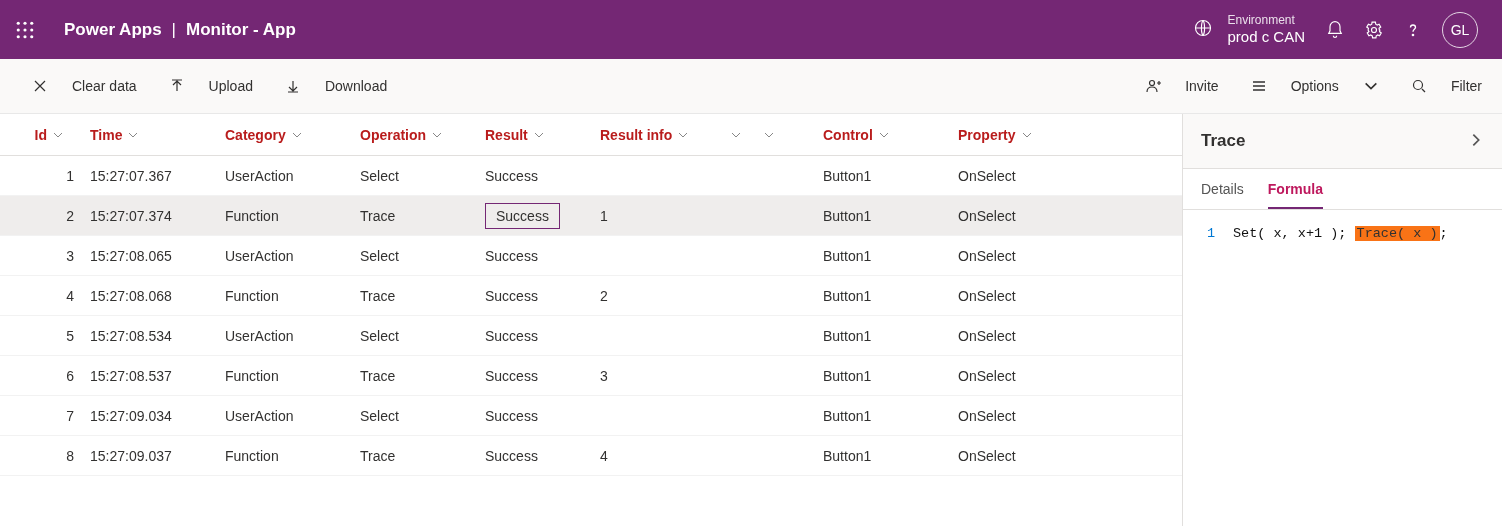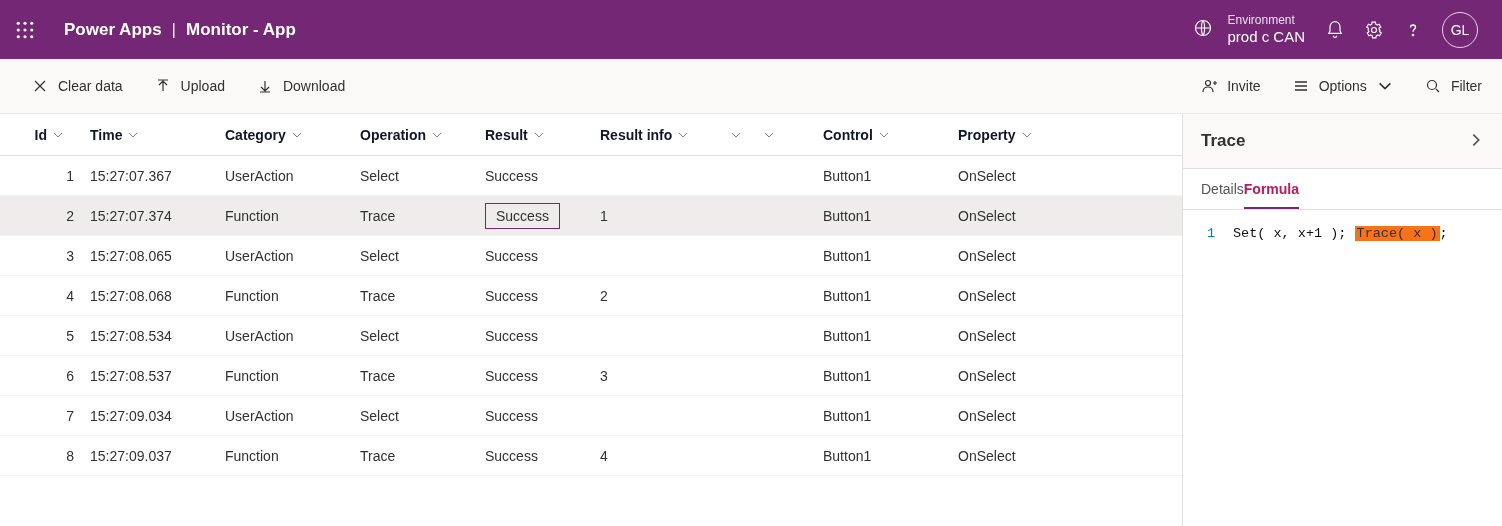--- a/index.html
+++ b/index.html
@@ -37,32 +37,32 @@
 
   
   .cmdbar {
     height:55px;
     border-bottom:1px solid #e8e8e8;
     background:#faf9f8;
     display:flex;
     align-items:center;
     padding:0 20px 0 32px;
   }
-  .cmd-btn { display:flex; align-items:center; gap:10px; margin-right:32px; cursor:pointer; color:#323130;}
+  .cmd-btn { display:flex; align-items:center; gap:24px; margin-right:32px; cursor:pointer; color:#323130;}
   .cmd-btn svg { width:16px; height:16px; }
   .cmdbar-spacer{flex:1;}
 
   
   .split { display:flex; height:calc(100% - 114px); }
   .grid-pane { flex:1; overflow:auto; }
   .side-pane { width:320px; border-left:1px solid #e1dfdd; display:flex; flex-direction:column; background:#fff;}
 
   
   .ghead { display:flex; align-items:center; height:42px; border-bottom:1px solid #e1dfdd; padding-left:8px;}
-  .col { display:flex; align-items:center; gap:5px; padding:0 8px; color:#0f172a; font-weight:600; cursor:pointer;}
+  .col { display:flex; align-items:center; gap:5px; padding:0 8px; color:#b91c1c; font-weight:600; cursor:pointer;}
   .col svg{ width:12px; height:12px; opacity:.7;}
   .c-id{ width:74px; justify-content:flex-end; padding-right:18px;}
   .c-time{ width:135px;}
   .c-cat{ width:135px;}
   .c-op{ width:125px;}
   .c-res{ width:115px;}
   .c-info{ width:125px;}
   .c-x1{ width:38px; justify-content:center;}
   .c-x2{ width:60px; justify-content:flex-start;}
   .c-ctl{ width:135px;}
@@ -71,21 +71,21 @@
   
   .grow { display:flex; align-items:center; height:40px; border-bottom:1px solid #f2f2f2; padding-left:8px; cursor:pointer;}
   .grow.selected{ background:#efedec;}
   .cell{ padding:0 8px; white-space:nowrap; overflow:hidden; text-overflow:ellipsis;}
   .cell.c-id{ text-align:right; justify-content:flex-end;}
   .result-box{ border:1.5px solid #742774; padding:4px 10px; display:inline-block;}
 
   
   .sp-head{ height:55px; display:flex; align-items:center; justify-content:space-between; padding:0 18px; border-bottom:1px solid #e1dfdd; background:#faf9f8;}
   .sp-title{ font-size:17px; font-weight:600;}
-  .sp-tabs{ display:flex; padding:12px 24px 0 18px; border-bottom:1px solid #e1dfdd;}
+  .sp-tabs{ display:flex; gap:24px; padding:12px 24px 0 18px; border-bottom:1px solid #e1dfdd;}
   .sp-tab{ padding-bottom:10px; cursor:pointer; color:#555;}
   .sp-tab.active{ color:#be185d; font-weight:600; border-bottom:2.5px solid #742774;}
   .sp-body{ padding:16px 18px; font-size:14px;}
   .prop-path{ font-weight:600; margin-bottom:12px;}
   .code-line{ font-family: Consolas, "Courier New", monospace; font-size:13.5px; display:flex; gap:18px;}
   .ln{ color:#0078d4; width:14px; text-align:right;}
   .tok-fn{ color:#111;}
   .tok-hl{ background:#f97316; padding:0 2px;}
 </style>
 </head>

